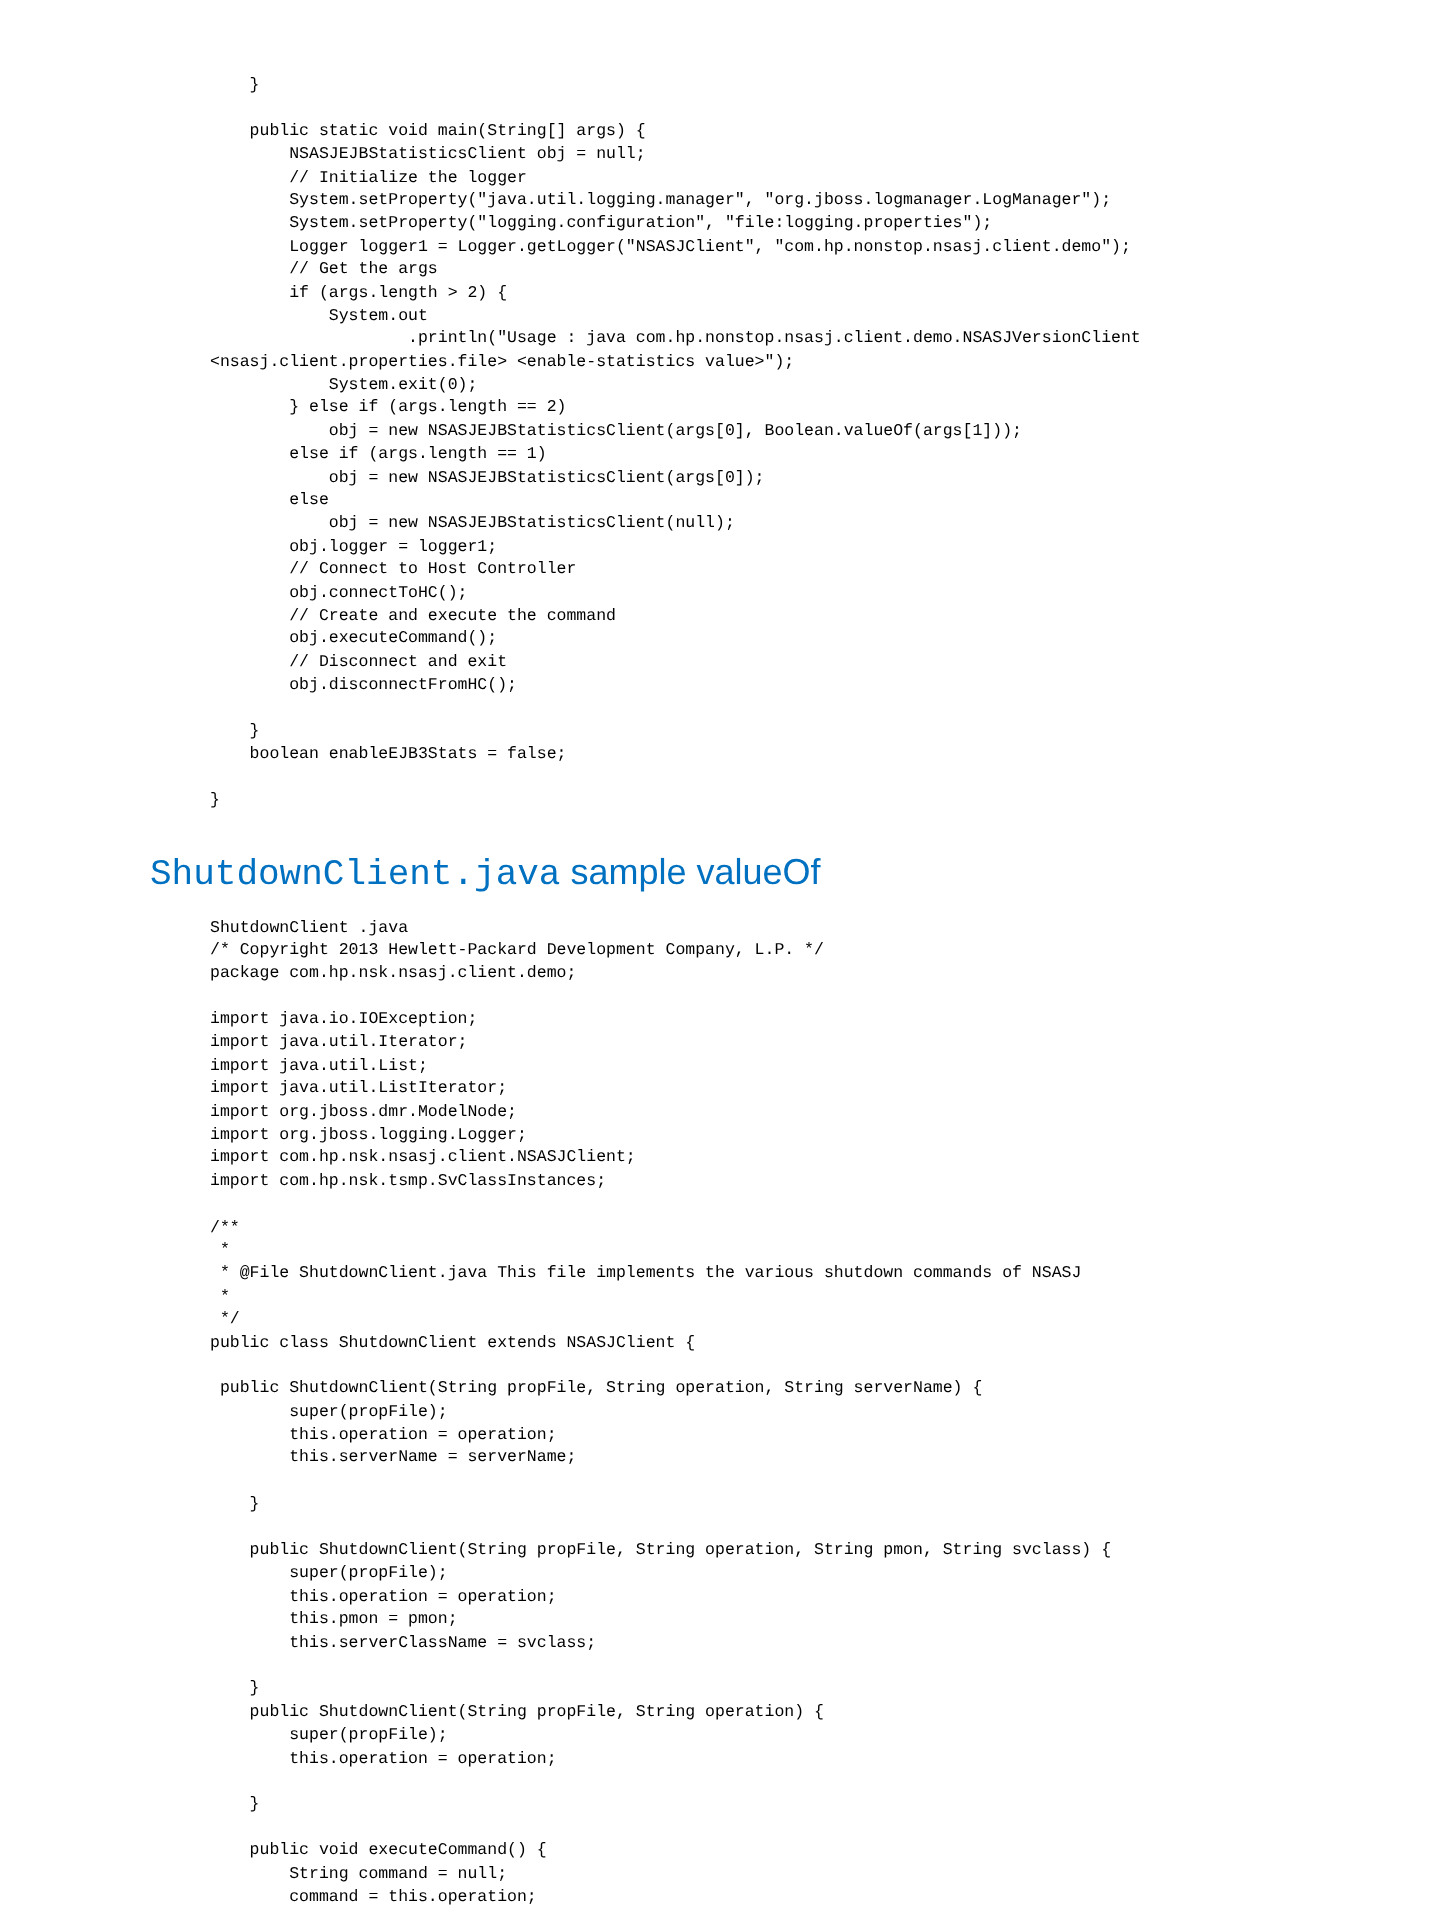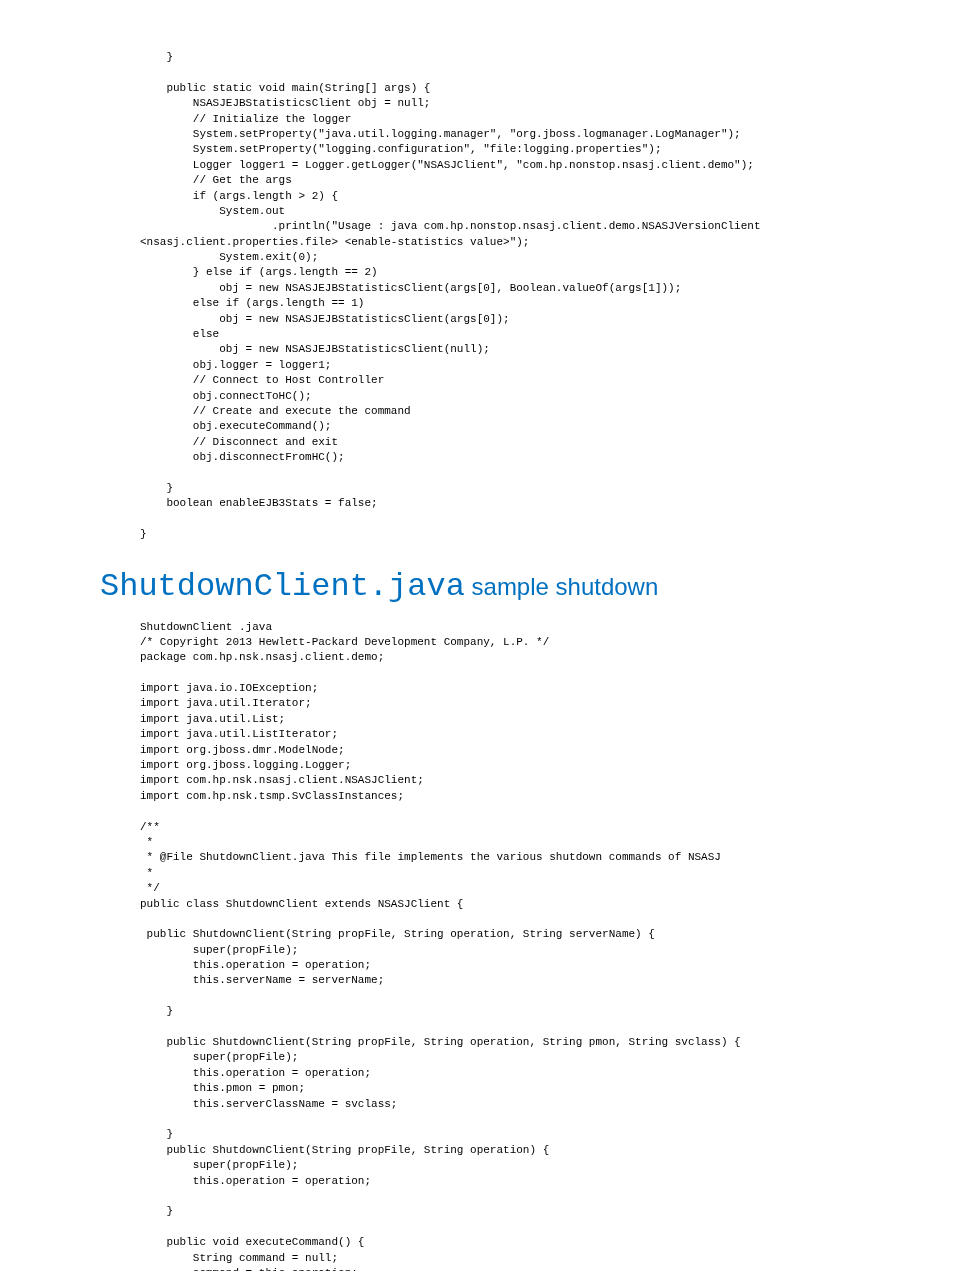--- a/index.html
+++ b/index.html
@@ -28,21 +28,21 @@
   h2.section-heading {
     font-family: Arial, Helvetica, sans-serif;
     font-weight: normal;
     font-size: 24px;
     margin: 25px 0 15px 0;
     color: #000000;
   }
   h2.section-heading .mono {
     font-family: "Courier New", Courier, monospace;
     color: #0070c0;
-    font-size: 32px;
+    font-size: 24px;
   }
   h2.section-heading .rest {
     color: #0070c0;
   }
 </style>
 </head>
 <body>
 
 <div class="page">
 
@@ -73,21 +73,21 @@
         obj.executeCommand();
         // Disconnect and exit
         obj.disconnectFromHC();
 
     }
     boolean enableEJB3Stats = false;
 
 }</pre>
 
   <h2 class="section-heading">
-    <span class="mono">ShutdownClient.java</span><span class="rest"> sample shutdown</span>
+    <span class="mono">ShutdownClient.java</span><span class="rest"> sample valueOf</span>
   </h2>
 
   <pre class="code">ShutdownClient .java
 /* Copyright 2013 Hewlett-Packard Development Company, L.P. */
 package com.hp.nsk.nsasj.client.demo;
 
 import java.io.IOException;
 import java.util.Iterator;
 import java.util.List;
 import java.util.ListIterator;

